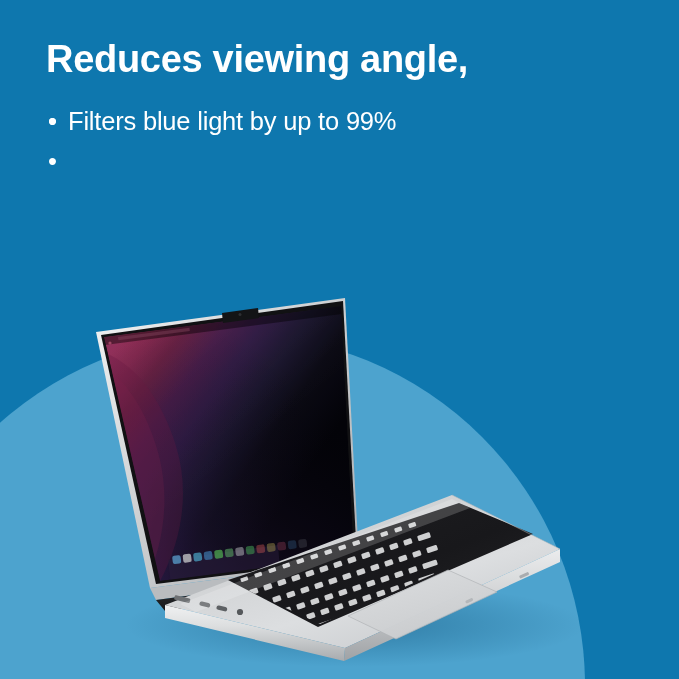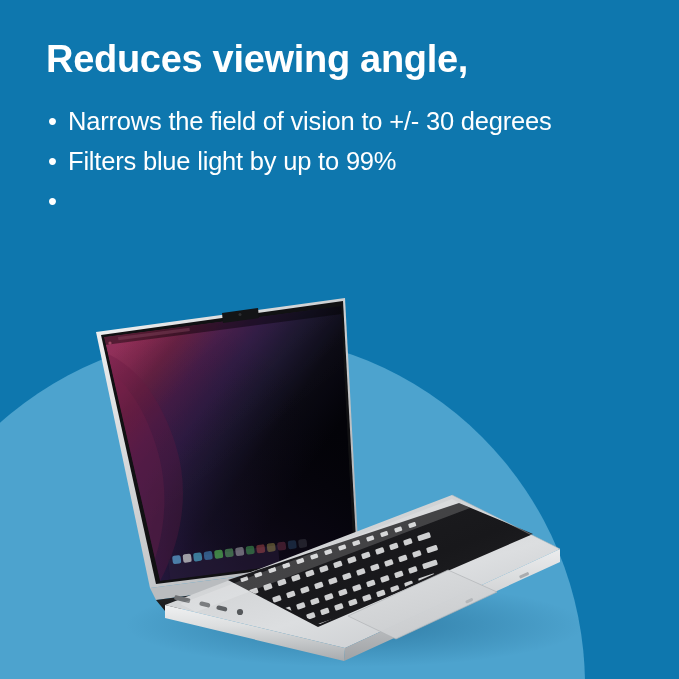--- a/index.html
+++ b/index.html
@@ -333,21 +333,20 @@
   </div>
 
   <div class="copy">
     <h1 class="headline">
       <span class="hl-line">Reduces viewing angle,</span>
     </h1>
 
     <ul class="bullets">
       <li>
         <span class="dot">•</span>
-        <span>Narrows the field of vision to +/- 30 degrees</span>
       </li>
       <li>
         <span class="dot">•</span>
         <span>Filters blue light by up to 99%</span>
       </li>
       <li>
         <span class="dot">•</span>
       </li>
     </ul>
   </div>

